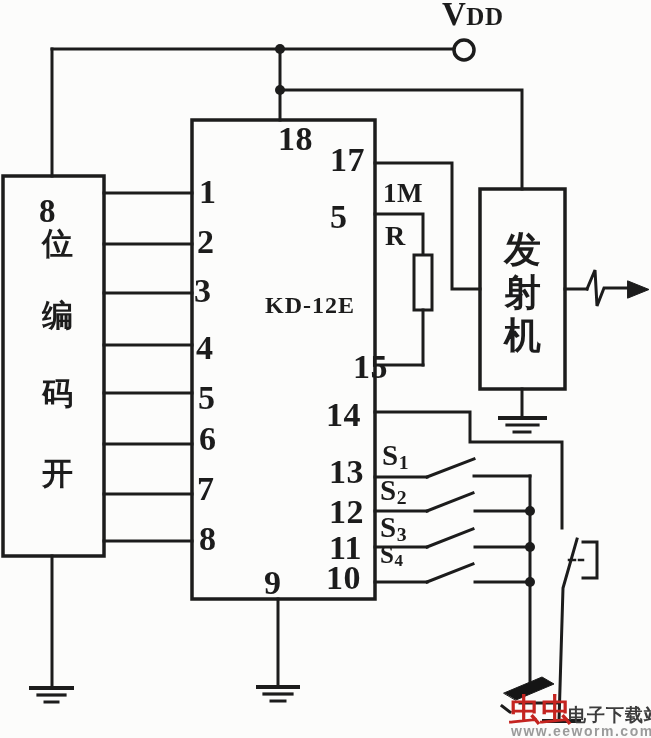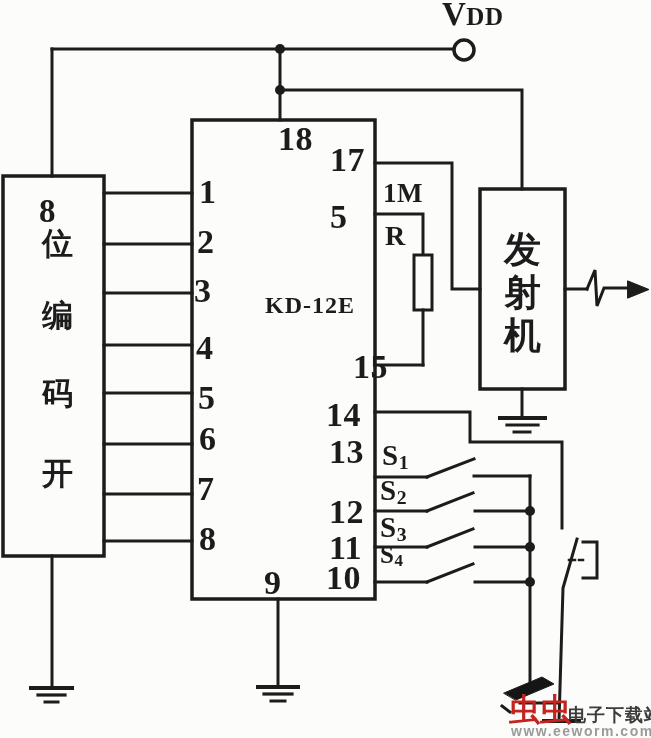--- a/index.html
+++ b/index.html
@@ -115,21 +115,21 @@
   <div class="lbl pin" style="left:196px;top:331px;">4</div>
   <div class="lbl pin" style="left:198px;top:381px;">5</div>
   <div class="lbl pin" style="left:199px;top:422px;">6</div>
   <div class="lbl pin" style="left:197px;top:472px;">7</div>
   <div class="lbl pin" style="left:199px;top:522px;">8</div>
 
   <div class="lbl pin" style="left:330px;top:143px;">17</div>
   <div class="lbl pin" style="left:330px;top:200px;">5</div>
   <div class="lbl pin" style="left:329px;top:350px;margin-left:24px;">15</div>
   <div class="lbl pin" style="left:326px;top:398px;text-align:right;">14</div>
-  <div class="lbl pin" style="left:329px;top:435px;">13</div>
+  <div class="lbl pin" style="left:329px;top:455px;">13</div>
   <div class="lbl pin" style="left:329px;top:495px;">12</div>
   <div class="lbl pin" style="left:329px;top:531px;font-family:Liberation Serif, serif;">11</div>
   <div class="lbl pin" style="left:326px;top:561px;">10</div>
 
   <div class="lbl" style="left:383px;top:180px;font-size:27px;">1M</div>
   <div class="lbl" style="left:385px;top:222px;font-size:28px;">R</div>
 
   <div class="lbl" style="left:382px;top:441px;font-size:29px;"><span>S</span><span class="sub">1</span></div>
   <div class="lbl" style="left:380px;top:476px;font-size:29px;"><span>S</span><span class="sub">2</span></div>
   <div class="lbl" style="left:380px;top:513px;font-size:29px;"><span>S</span><span class="sub">3</span></div>

